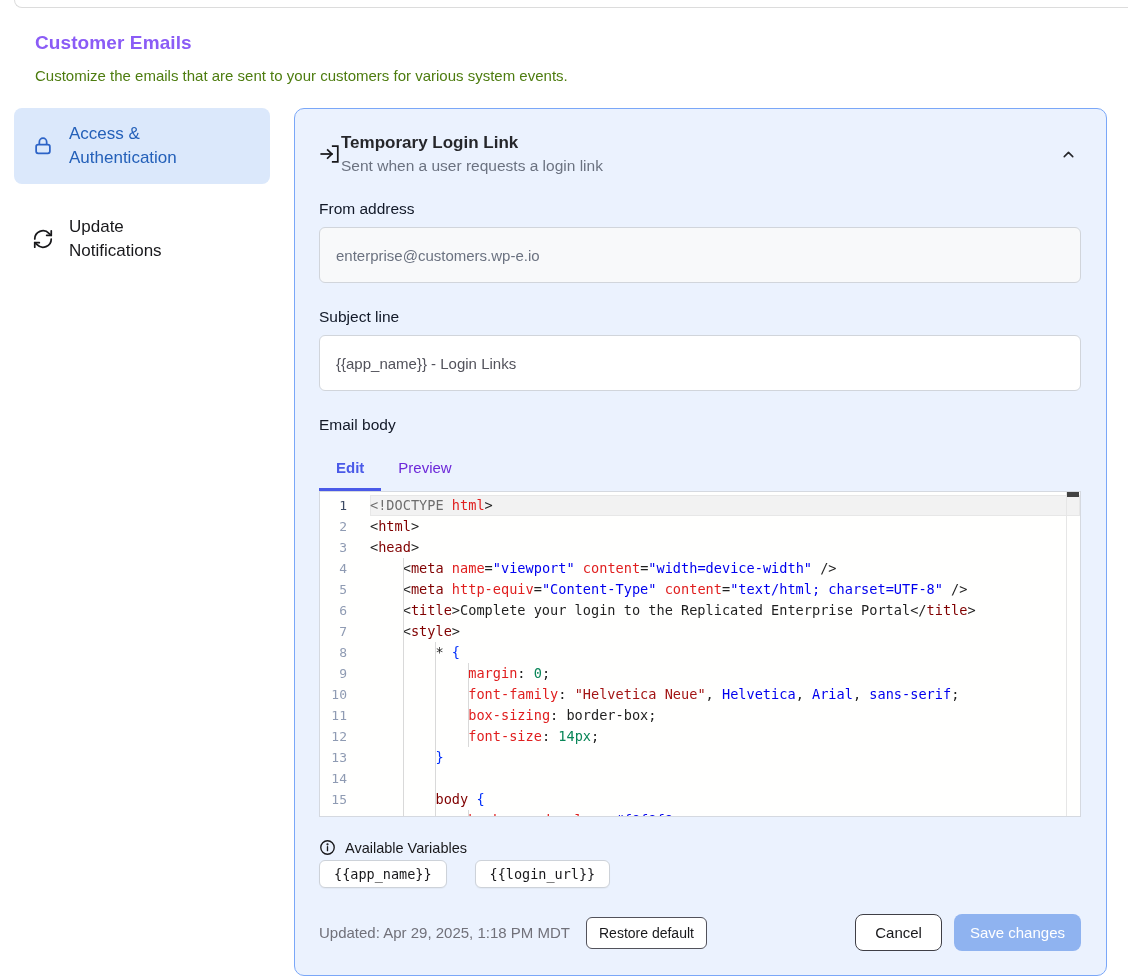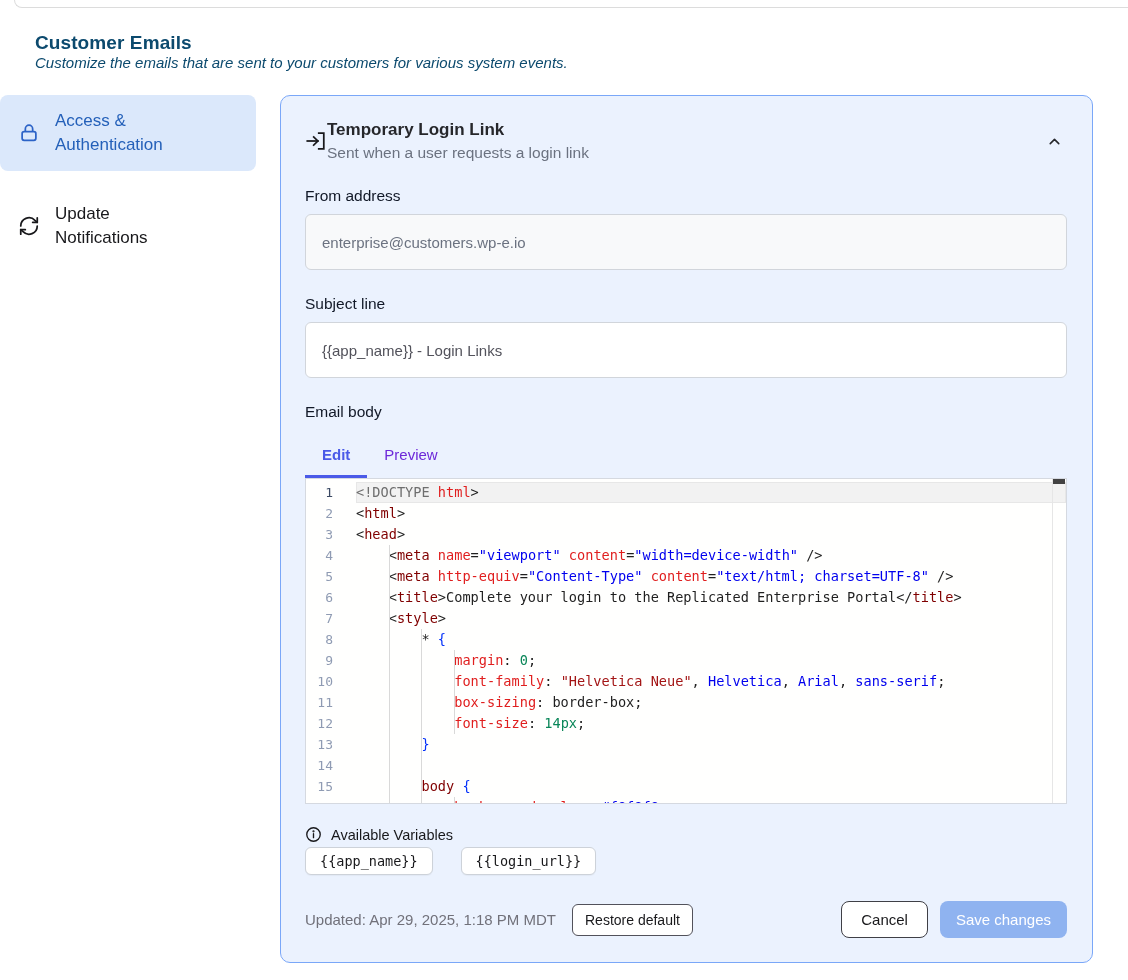--- a/index.html
+++ b/index.html
@@ -2,24 +2,24 @@
 <html><head>
 <meta charset="utf-8">
 <style>
   * { margin:0; padding:0; box-sizing:border-box; }
   html,body { width:1128px; height:980px; background:#ffffff; font-family:"Liberation Sans", sans-serif; color:#18181b; overflow:hidden; }
 
   .top-strip { position:absolute; top:0; left:14px; right:-4px; height:8px;
     border:1px solid #dcdcdc; border-top:none; border-right:none; border-bottom-left-radius:10px; }
 
   .page-header { padding:32px 0 0 35px; }
-  .page-title { font-size:19px; font-weight:700; color:#0c4a6e; letter-spacing:.1px; }
-  .page-sub { font-size:15px; color:#0c4a6e;font-style:italic; }
-
-  .layout { display:flex; align-items:flex-start; margin-top:24px; padding-left:0; }
+  .page-title { font-size:19px; font-weight:700; color:#8b5cf6; letter-spacing:.1px; }
+  .page-sub { margin-top:13px; font-size:15px; color:#4d7c0f; }
+
+  .layout { display:flex; align-items:flex-start; margin-top:24px; padding-left:14px; }
 
   
   .sidebar { width:256px; flex:none; }
   .side-item { display:flex; align-items:center; gap:15px; padding:14px 16px 14px 18px;
     border-radius:8px; cursor:pointer; font-size:17px; font-weight:500; line-height:24px; color:#18181b; }
   .side-item.active { background:#dbe8fb; color:#2460b9; }
   .side-item + .side-item { margin-top:17px; }
   .side-item .ic { flex:none; display:flex; }
   .side-item .lbl { max-width:150px; }
 

